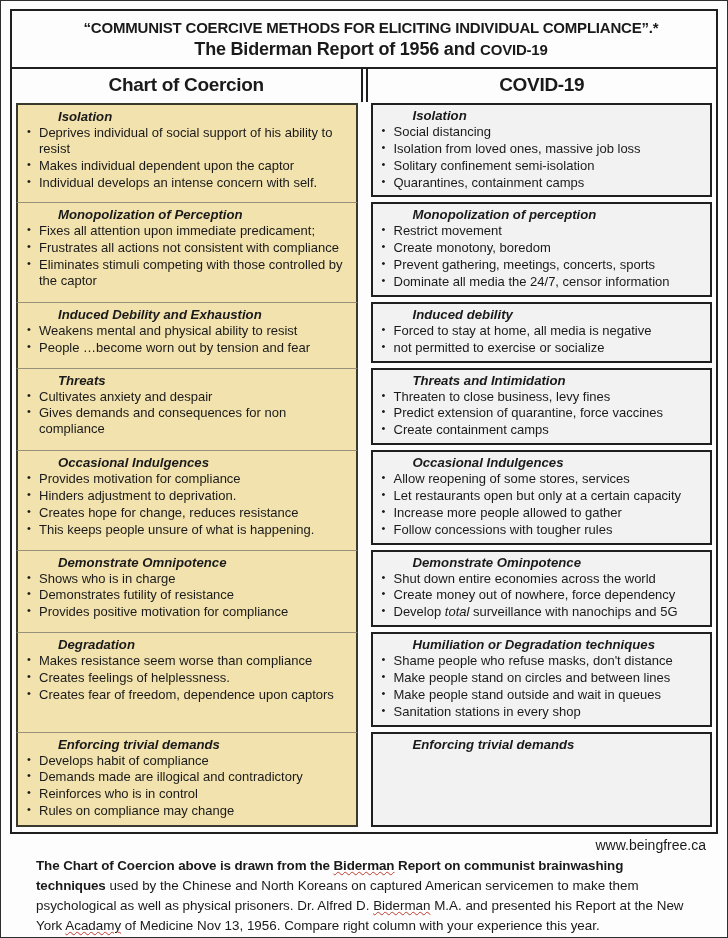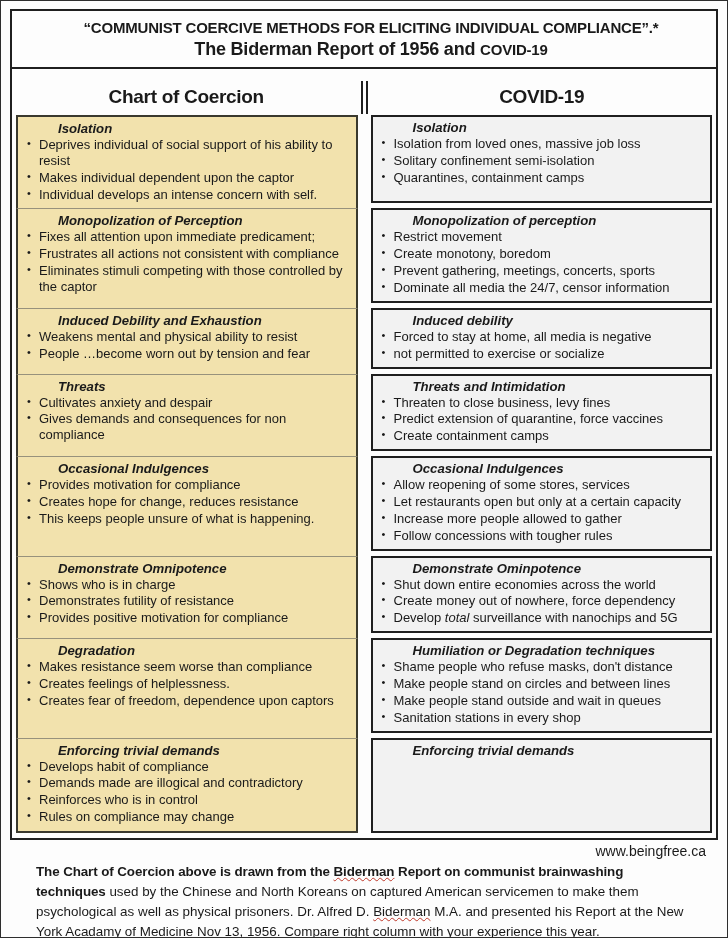--- a/index.html
+++ b/index.html
@@ -18,21 +18,21 @@
   }
   .main-table { border:2px solid #1f1f1f; background:#fdfdfd; }
   .title-block {
     text-align:center;
     padding:8px 6px 7px 20px;
     border-bottom:2px solid #1f1f1f;
   }
   .title-line1 { font-weight:bold; font-size:15px; letter-spacing:-0.2px; }
   .title-line2 { font-weight:bold; font-size:18px; margin-top:3px; letter-spacing:-0.2px; }
   .title-line2 .suffix { font-size:15px; }
-  .header-row { display:grid; grid-template-columns:1fr 1fr; column-gap:3px;margin-top:12px; }
+  .header-row { display:grid; grid-template-columns:1fr 1fr; column-gap:3px; }
   .header-cell {
     text-align:center; font-weight:bold; font-size:19px;
     padding:5px 0 6px 0; letter-spacing:-0.3px;
   }
   .header-cell.left  { border-right:2px solid #1f1f1f; }
   .header-cell.right { border-left:2px solid #1f1f1f; }
   .content-grid {
     display:grid; grid-template-columns:1fr 1fr; column-gap:13px;
     padding:1px 4px 5px 4px;
   }
@@ -102,20 +102,21 @@
           <div class="sec-title">Isolation</div>
           <ul class="sec-list">
             <li>Deprives individual of social support of his ability to resist</li>
             <li>Makes individual dependent upon the captor</li>
             <li>Individual develops an intense concern with self.</li>
           </ul>
         </div>
         <div class="rcell first">
           <div class="sec-title">Isolation</div>
           <ul class="sec-list">
+            <li>Social distancing</li>
             <li>Isolation from loved ones, massive job loss</li>
             <li>Solitary confinement semi-isolation</li>
             <li>Quarantines, containment camps</li>
           </ul>
         </div>
         <div class="lcell">
           <div class="sec-title">Monopolization of Perception</div>
           <ul class="sec-list">
             <li>Fixes all attention upon immediate predicament;</li>
             <li>Frustrates all actions not consistent with compliance</li>
@@ -157,20 +158,21 @@
           <ul class="sec-list">
             <li>Threaten to close business, levy fines</li>
             <li>Predict extension of quarantine, force vaccines</li>
             <li>Create containment camps</li>
           </ul>
         </div>
         <div class="lcell">
           <div class="sec-title">Occasional Indulgences</div>
           <ul class="sec-list">
             <li>Provides motivation for compliance</li>
+            <li>Hinders adjustment to deprivation.</li>
             <li>Creates hope for change, reduces resistance</li>
             <li>This keeps people unsure of what is happening.</li>
           </ul>
         </div>
         <div class="rcell">
           <div class="sec-title">Occasional Indulgences</div>
           <ul class="sec-list">
             <li>Allow reopening of some stores, services</li>
             <li>Let restaurants open but only at a certain capacity</li>
             <li>Increase more people allowed to gather</li>

